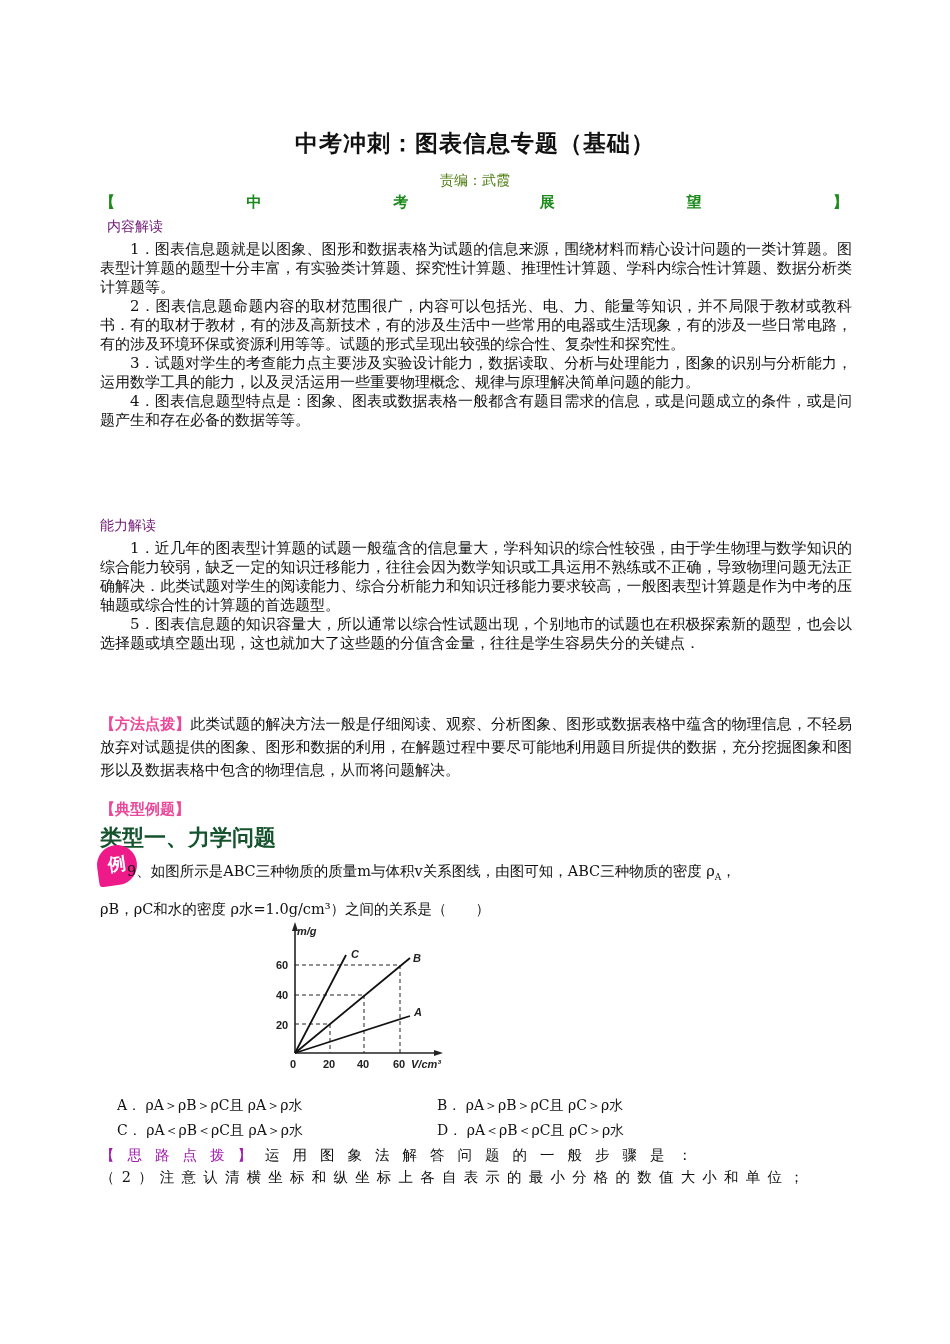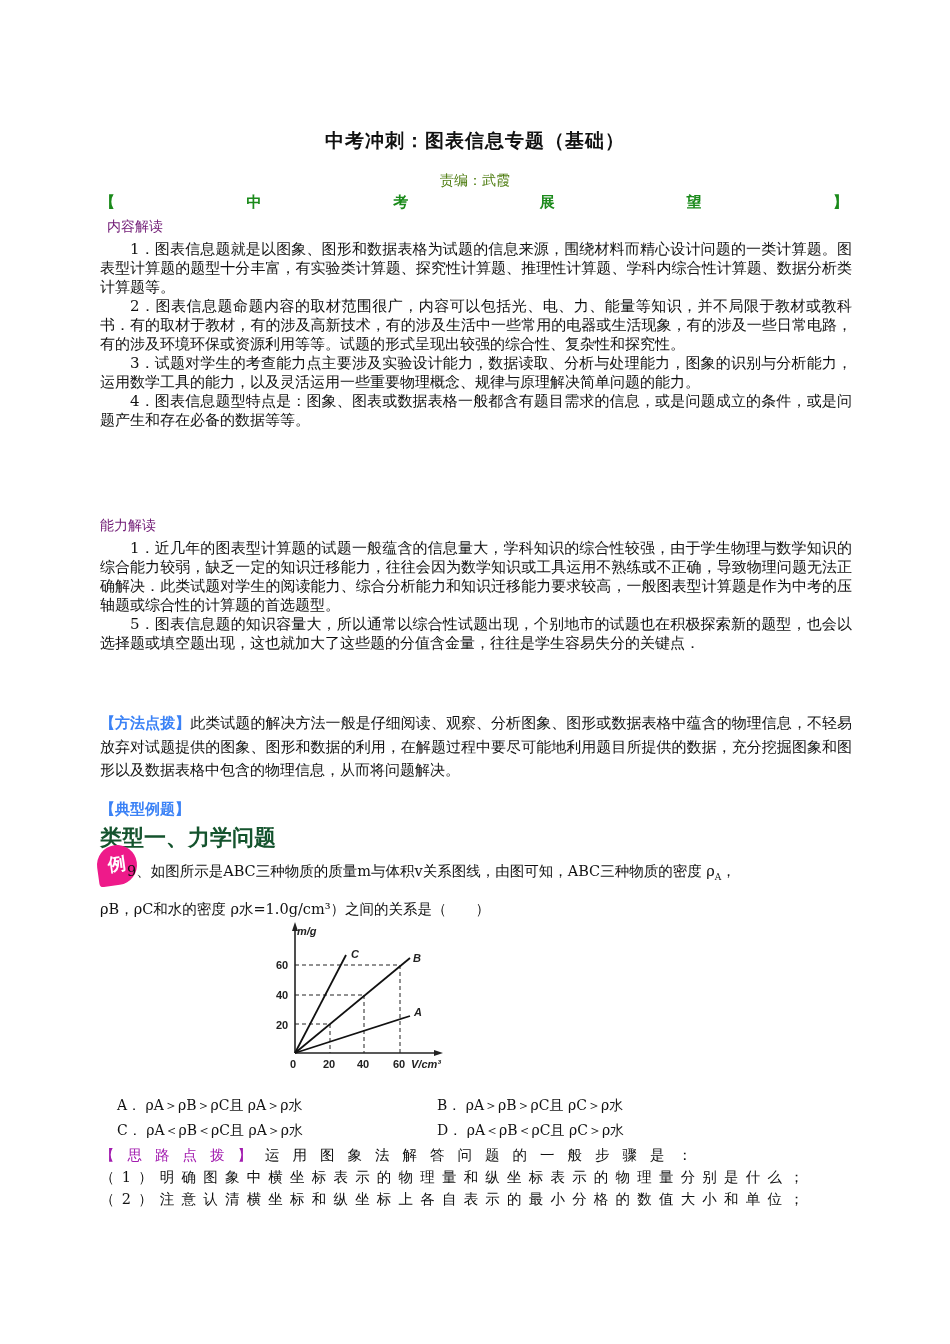--- a/index.html
+++ b/index.html
@@ -1,24 +1,24 @@
 <!DOCTYPE html>
 <html><head>
 <meta charset="utf-8">
 <style>
   html,body{margin:0;padding:0;background:#fff;}
   body{width:950px;height:1344px;position:relative;overflow:hidden;font-family:"DejaVu Serif","Liberation Serif",serif;color:#111;}
   .abs{position:absolute;}
-  .title{left:0;width:950px;top:128px;text-align:center;font-family:"DejaVu Sans","Liberation Sans",sans-serif;font-size:19px;font-weight:bold;letter-spacing:1px;}
+  .title{left:0;width:950px;top:128px;text-align:center;font-family:"DejaVu Sans","Liberation Sans",sans-serif;font-size:23px;font-weight:bold;letter-spacing:1px;}
   .editor{left:0;width:950px;top:172px;text-align:center;font-size:14px;color:#4d7c0f;}
   .banner{left:100px;width:748px;top:193px;display:flex;justify-content:space-between;color:#1a8a1a;font-weight:bold;font-size:15px;font-family:"DejaVu Sans","Liberation Sans",sans-serif;}
   .sub{font-size:14px;color:#701a75;}
   .para{left:100px;width:752px;font-size:15px;line-height:19px;text-align:justify;}
   .para p{margin:0;text-indent:30px;}
-  .green{color:#3b82f6;font-weight:bold;font-family:Liberation Mono, monospace;}
+  .green{color:#ec4899;font-weight:bold;font-family:Liberation Sans, sans-serif;}
   .orange{color:#14532d;font-weight:bold;font-size:22px;font-family:"DejaVu Sans","Liberation Sans",sans-serif;}
   .badge{left:97px;top:845px;width:40px;height:40px;background:#ee1a8a;border-radius:50% 50% 50% 4px;transform:rotate(-8deg);color:#fff;font-size:18px;font-weight:bold;text-align:center;line-height:38px;font-family:"DejaVu Sans",sans-serif;}
   .q{font-size:14.5px;}
   .opt{font-size:14px;}
   .magenta{color:#a21caf;margin-top:30px;}
 </style>
 </head>
 <body>
 
 <div class="abs title">中考冲刺：图表信息专题（基础）</div>
@@ -111,15 +111,14 @@
   <span>C．</span>
   <span>ρA＜ρB＜ρC且 ρA＞ρ水</span>
 </div>
 <div class="abs opt" style="left:437px;top:1122px;">
   <span>D．</span>
   <span>ρA＜ρB＜ρC且 ρC＞ρ水</span>
 </div>
 
 <div class="abs" style="left:100px;top:1146px;width:750px;">
   <div style="font-size:14.5px;letter-spacing:13px;white-space:nowrap;"><span class="magenta">【思路点拨】</span><span>运用图象法解答问题的一般步骤是：</span></div>
-  <div style="font-size:14.5px;letter-spacing:7.2px;white-space:nowrap;margin-top:3px;">（1）明确图象中横坐标表示的物理量和纵坐标表示的物理量分别是什么；</div>
   <div style="font-size:14.5px;letter-spacing:7.2px;white-space:nowrap;margin-top:3px;">（2）注意认清横坐标和纵坐标上各自表示的最小分格的数值大小和单位；</div>
 </div>
 
 </body></html>

